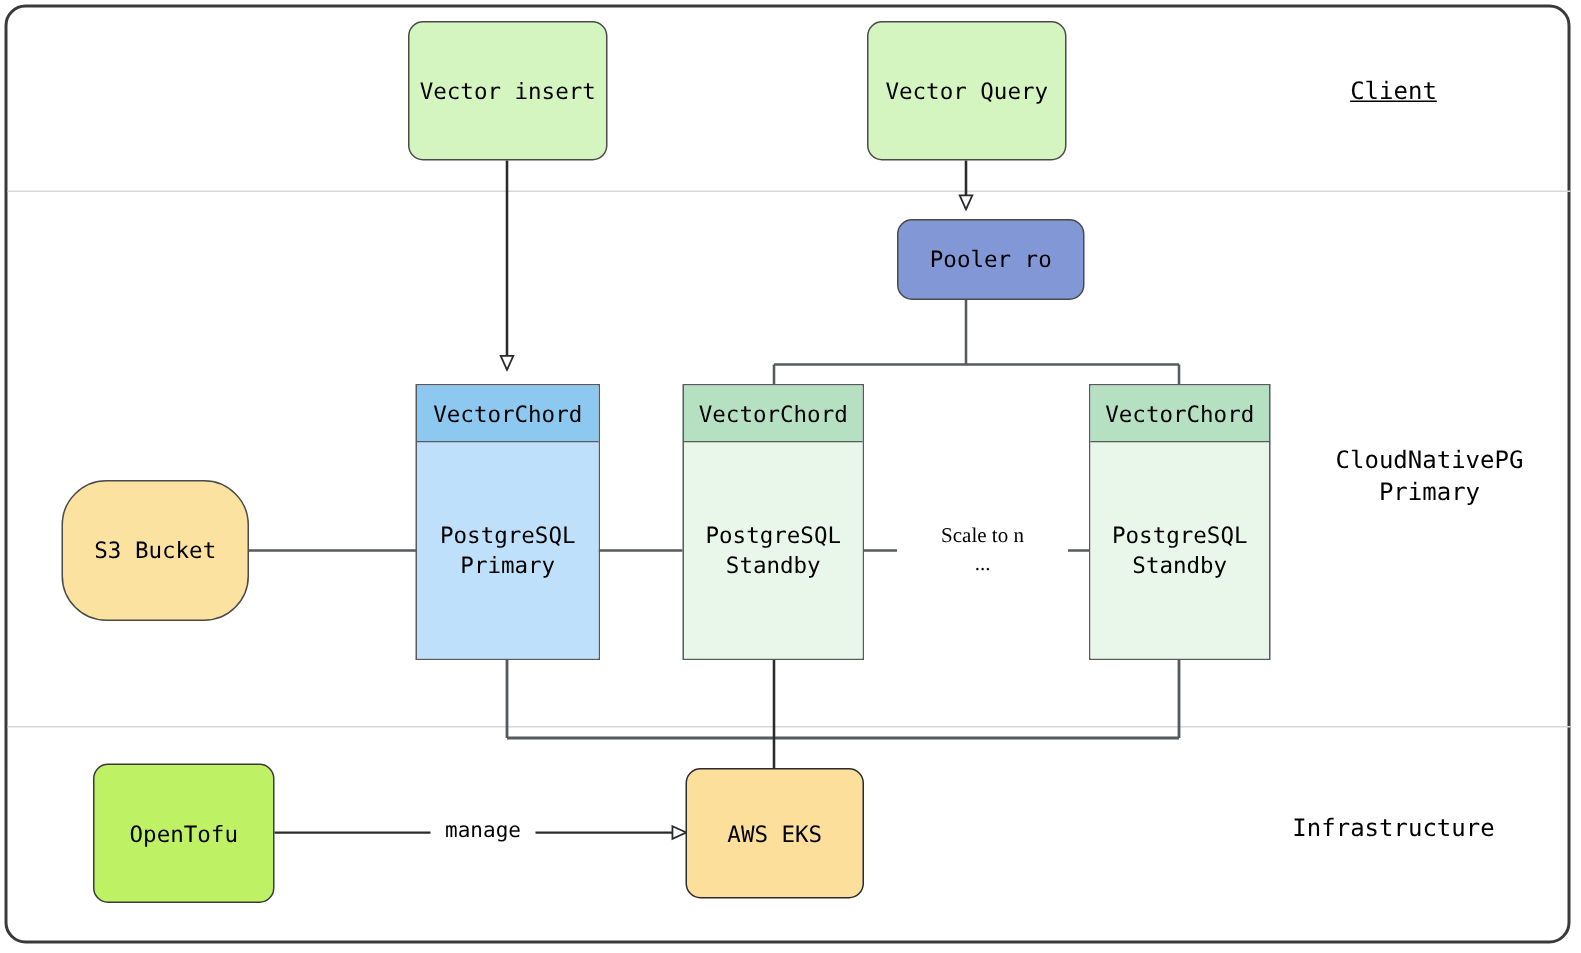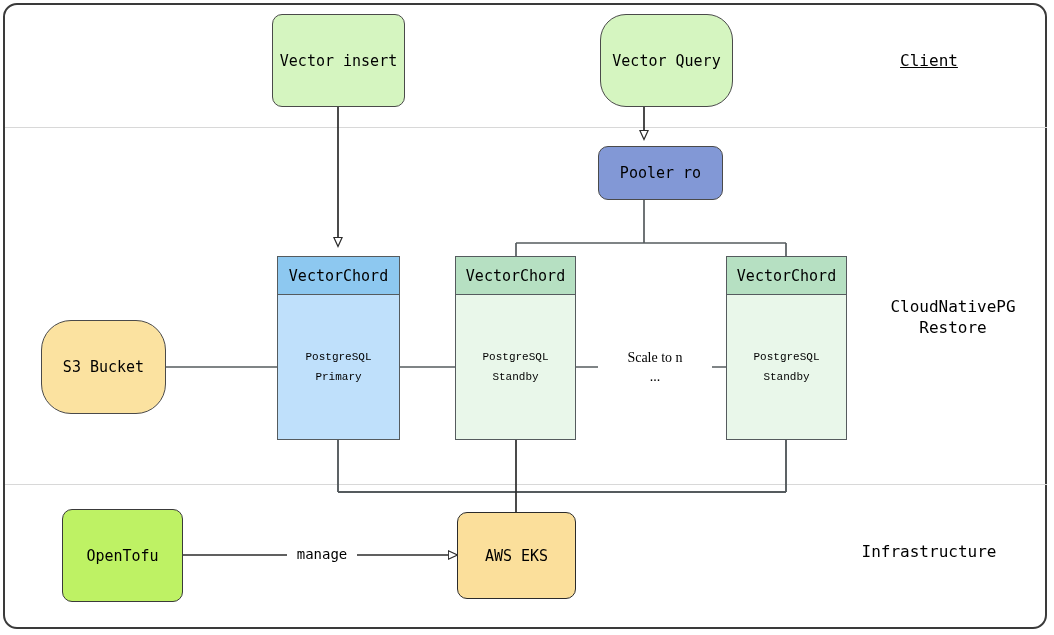--- a/index.html
+++ b/index.html
@@ -100,25 +100,24 @@
     font-size: 15px;
     color: #000;
     border-bottom: 1.4px solid #555b5e;
   }
   .cluster .body {
     flex: 1 1 auto;
     display: flex;
     align-items: center;
     justify-content: center;
     text-align: center;
-    font-size: 11px;
+    font-size: 15px;
     line-height: 20px;
     color: #000;
     white-space: pre-line;
-    font-family: Liberation Mono, monospace;
   }
   .cluster.primary .hdr { background: #8dc8f0; }
   .cluster.primary .body { background: #bfe0fb; }
   .cluster.standby .hdr { background: #b6e0c2; }
   .cluster.standby .body { background: #e9f7ea; }
 
   
   .edge-label {
     position: absolute;
     font-size: 14px;
@@ -174,26 +173,26 @@
     <path d="M338,440 L338,492" fill="none" stroke="#555b5e" stroke-width="1.9"></path>
     <path d="M338,492 L786,492" fill="none" stroke="#555b5e" stroke-width="1.9"></path>
     <path d="M786,440 L786,492" fill="none" stroke="#555b5e" stroke-width="1.9"></path>
     <path d="M516,440 L516,513" fill="none" stroke="#2b2b2b" stroke-width="1.7"></path>
 
     <path d="M183,555 L457,555" fill="none" stroke="#2b2b2b" stroke-width="1.5" marker-end="url(#hollowarrow)"></path>
   </svg>
 
   <div class="lane-label" style="left:838px; top:50px; width:182px;text-decoration:underline;">Client</div>
   <div class="lane-label" style="left:862px; top:296px; width:182px;">CloudNativePG
-Restore</div>
+Primary</div>
   <div class="lane-label" style="left:838px; top:541px; width:182px;">Infrastructure</div>
 
   <div class="node rounded green-client" style="left:272px; top:14px; width:133px; height:93px;">Vector insert</div>
 
-  <div class="node rounded green-client" style="left:600px; top:14px; width:133px; height:93px;border-radius:26px;">Vector Query</div>
+  <div class="node rounded green-client" style="left:578px; top:14px; width:133px; height:93px;">Vector Query</div>
 
   <div class="node rounded pooler" style="left:582px; top:146px; width:125px; height:54px;margin-left:16px;">Pooler ro</div>
 
   <div class="node rounded s3" style="left:41px; top:320px; width:125px; height:94px;border-radius:30px;">S3 Bucket</div>
 
   <div class="cluster primary" style="left:277px; top:256px; width:123px; height:184px;">
     <div class="hdr">VectorChord</div>
     <div class="body">PostgreSQL
 Primary</div>
   </div>

